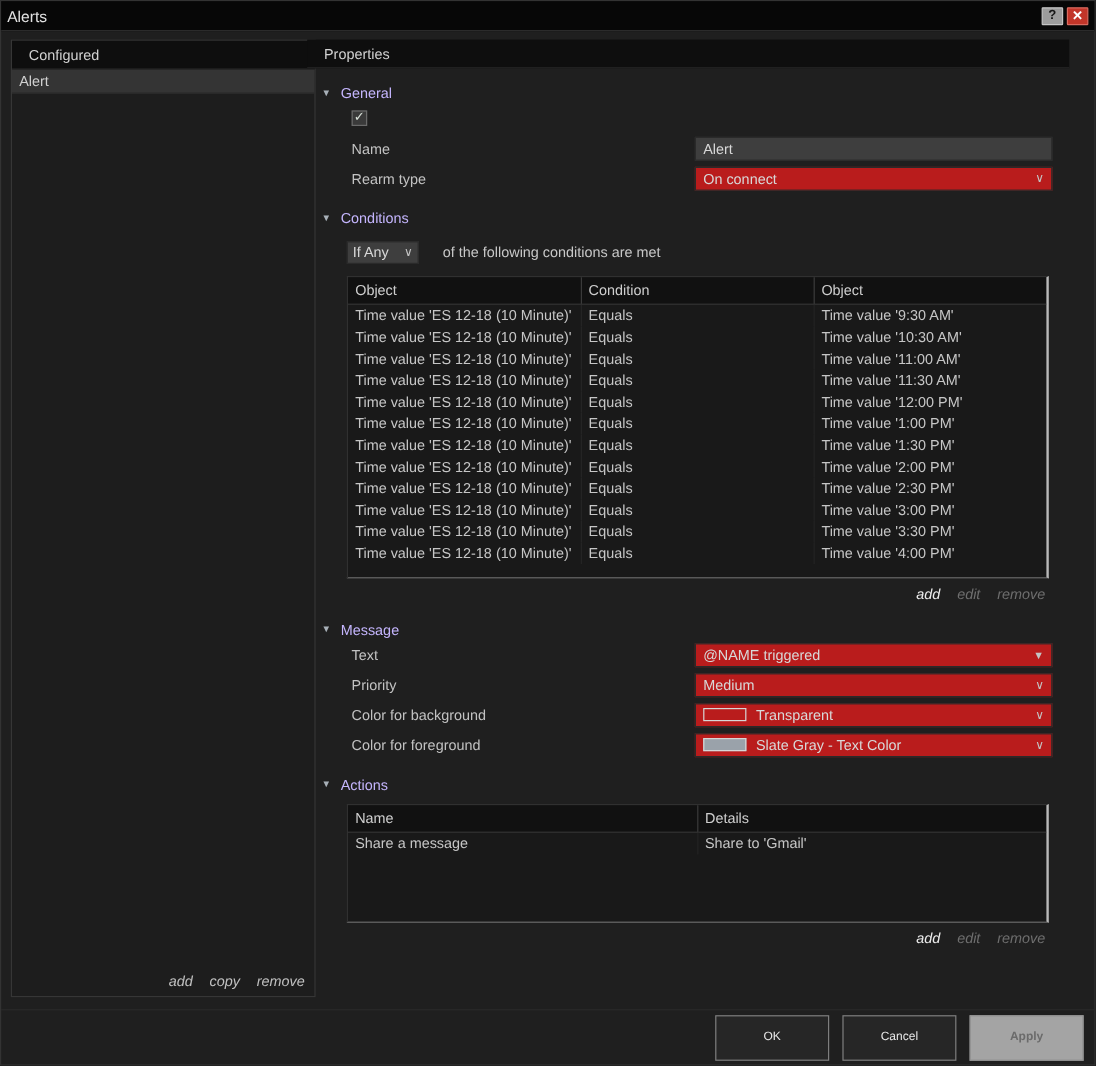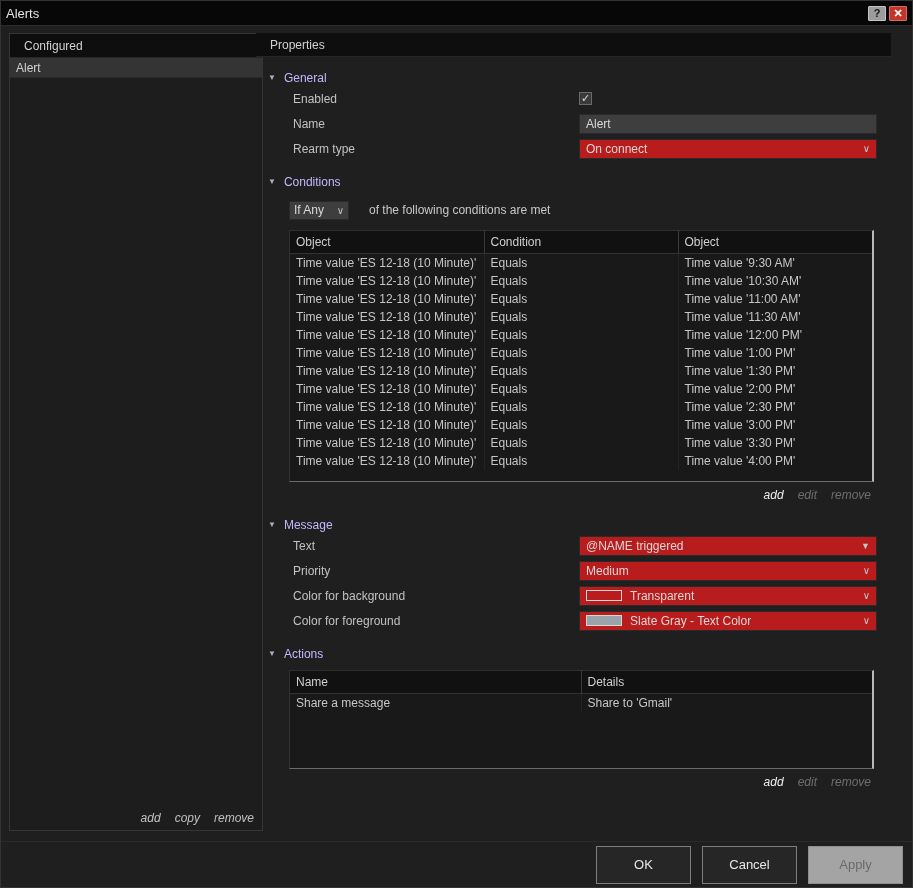--- a/index.html
+++ b/index.html
@@ -57,22 +57,22 @@
   .act-h { height:99px; }
   table { border-collapse:collapse; table-layout:fixed; width:100%; }
   th { background:#111; color:#cfcfcf; font-weight:normal; text-align:left; padding:4px 6px; border-right:1px solid #3a3a3a; border-bottom:1px solid #333; white-space:nowrap; overflow:hidden; font-size:12px; }
   td { color:#c6c6c6; padding:2px 6px; height:15px; border-right:1px solid #242424; white-space:nowrap; overflow:hidden; font-size:12px; }
   th:last-child, td:last-child { border-right:none; }
 
   .table-links { display:flex; justify-content:flex-end; gap:14px; padding-right:20px; margin-top:6px; height:16px; }
 
   
   .footer { position:absolute; left:0; right:0; bottom:0; height:46px; display:flex; justify-content:flex-end; align-items:center; gap:11px; padding-right:9px; border-top:1px solid #2a2a2a; }
-  .btn { width:95px; height:38px; background:#262626; border:1px solid #7e7e7e; color:#e8e8e8; font-family:"Liberation Sans", sans-serif; font-size:13px; cursor:pointer; }
-  .btn.disabled { background:#a4a4a4; color:#6b6b6b; border:1px solid #8f8f8f; cursor:default; }
+  .btn { width:95px; height:38px; background:#262626; border:1px solid #7e7e7e; color:#e8e8e8; font-family:"Liberation Sans", sans-serif; font-size:10px; cursor:pointer; }
+  .btn.disabled { background:#a4a4a4; color:#6b6b6b; border:1px solid #8f8f8f; cursor:default;font-weight:bold; }
 </style>
 </head>
 <body>
 
 <div class="window">
 
   <div class="titlebar">
     <span class="title">Alerts</span>
     <div class="tb-buttons">
       <div class="tb-btn tb-help">?</div>
@@ -93,21 +93,20 @@
   </div>
 
   <div class="right-panel">
     <div class="panel-header">Properties</div>
 
     <div class="section-header">
       <span class="arrow">▼</span>
       <span class="stitle">General</span>
     </div>
     <div class="prop-row">
-      <span class="prop-label">Enabled</span>
       <span class="prop-control">
         <span class="checkbox checked"></span>
       </span>
     </div>
     <div class="prop-row">
       <span class="prop-label">Name</span>
       <span class="prop-control">
         <input class="text-field" type="text" value="Alert" style="">
       </span>
     </div>

